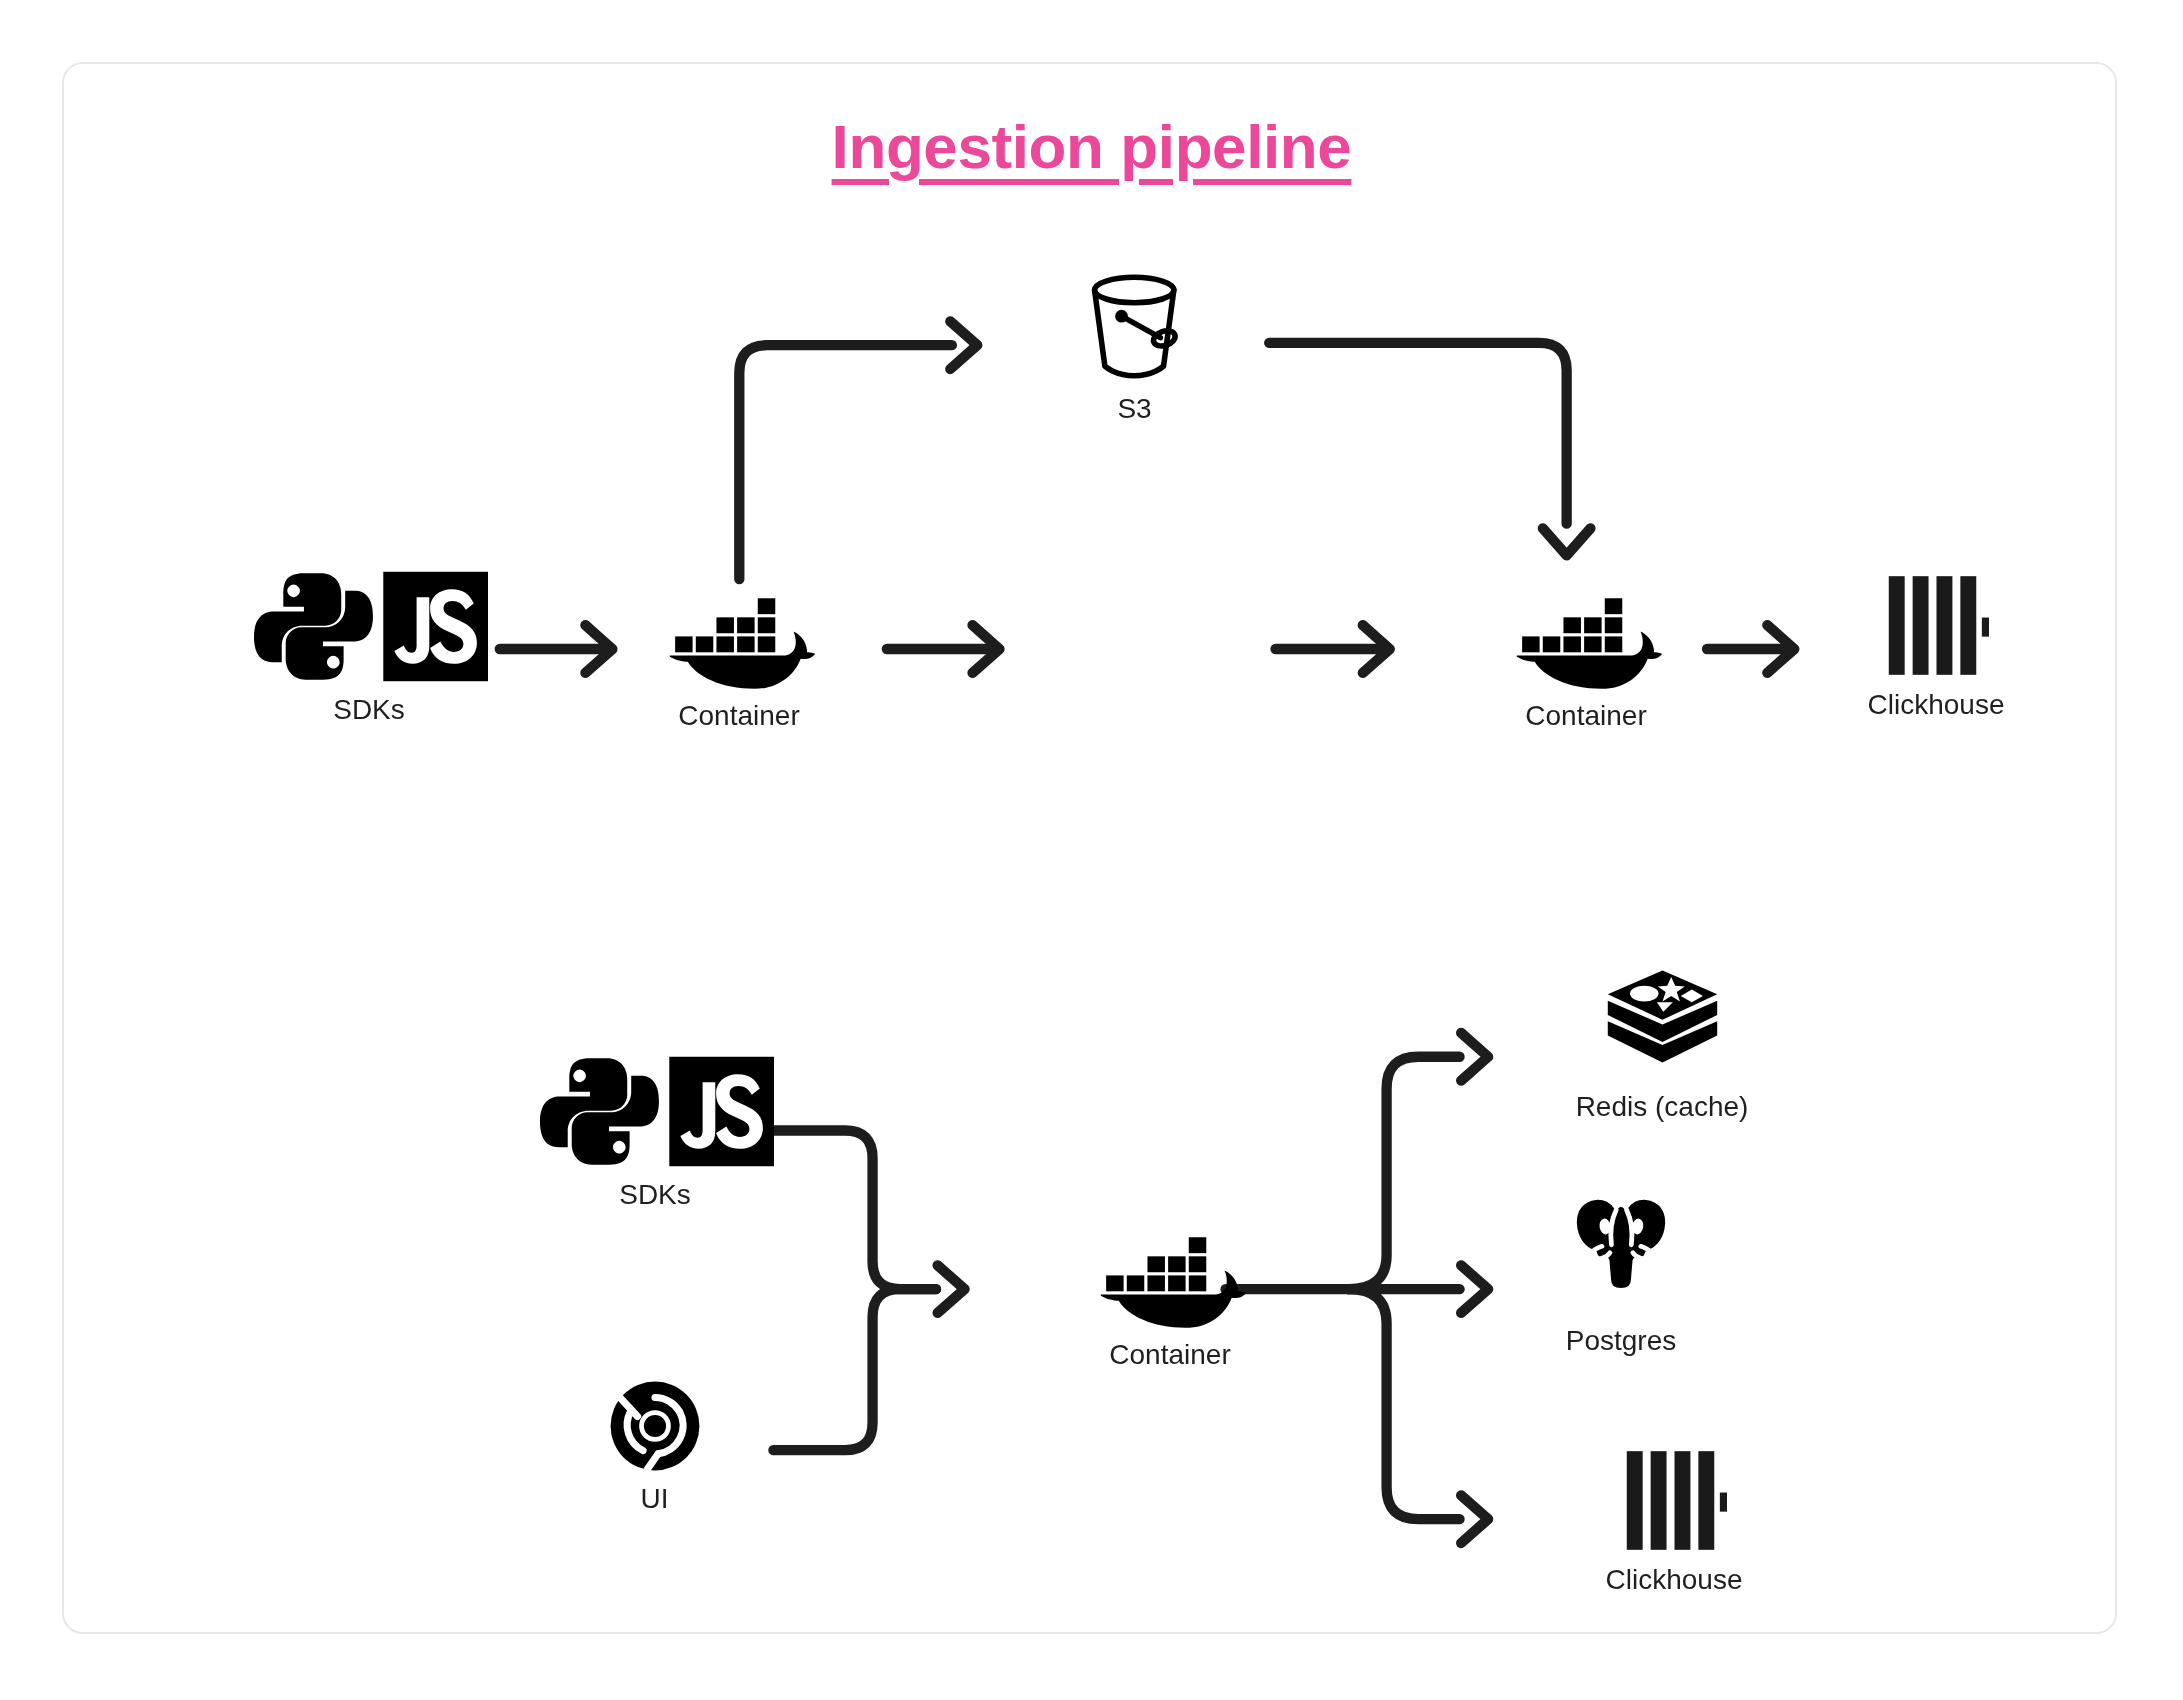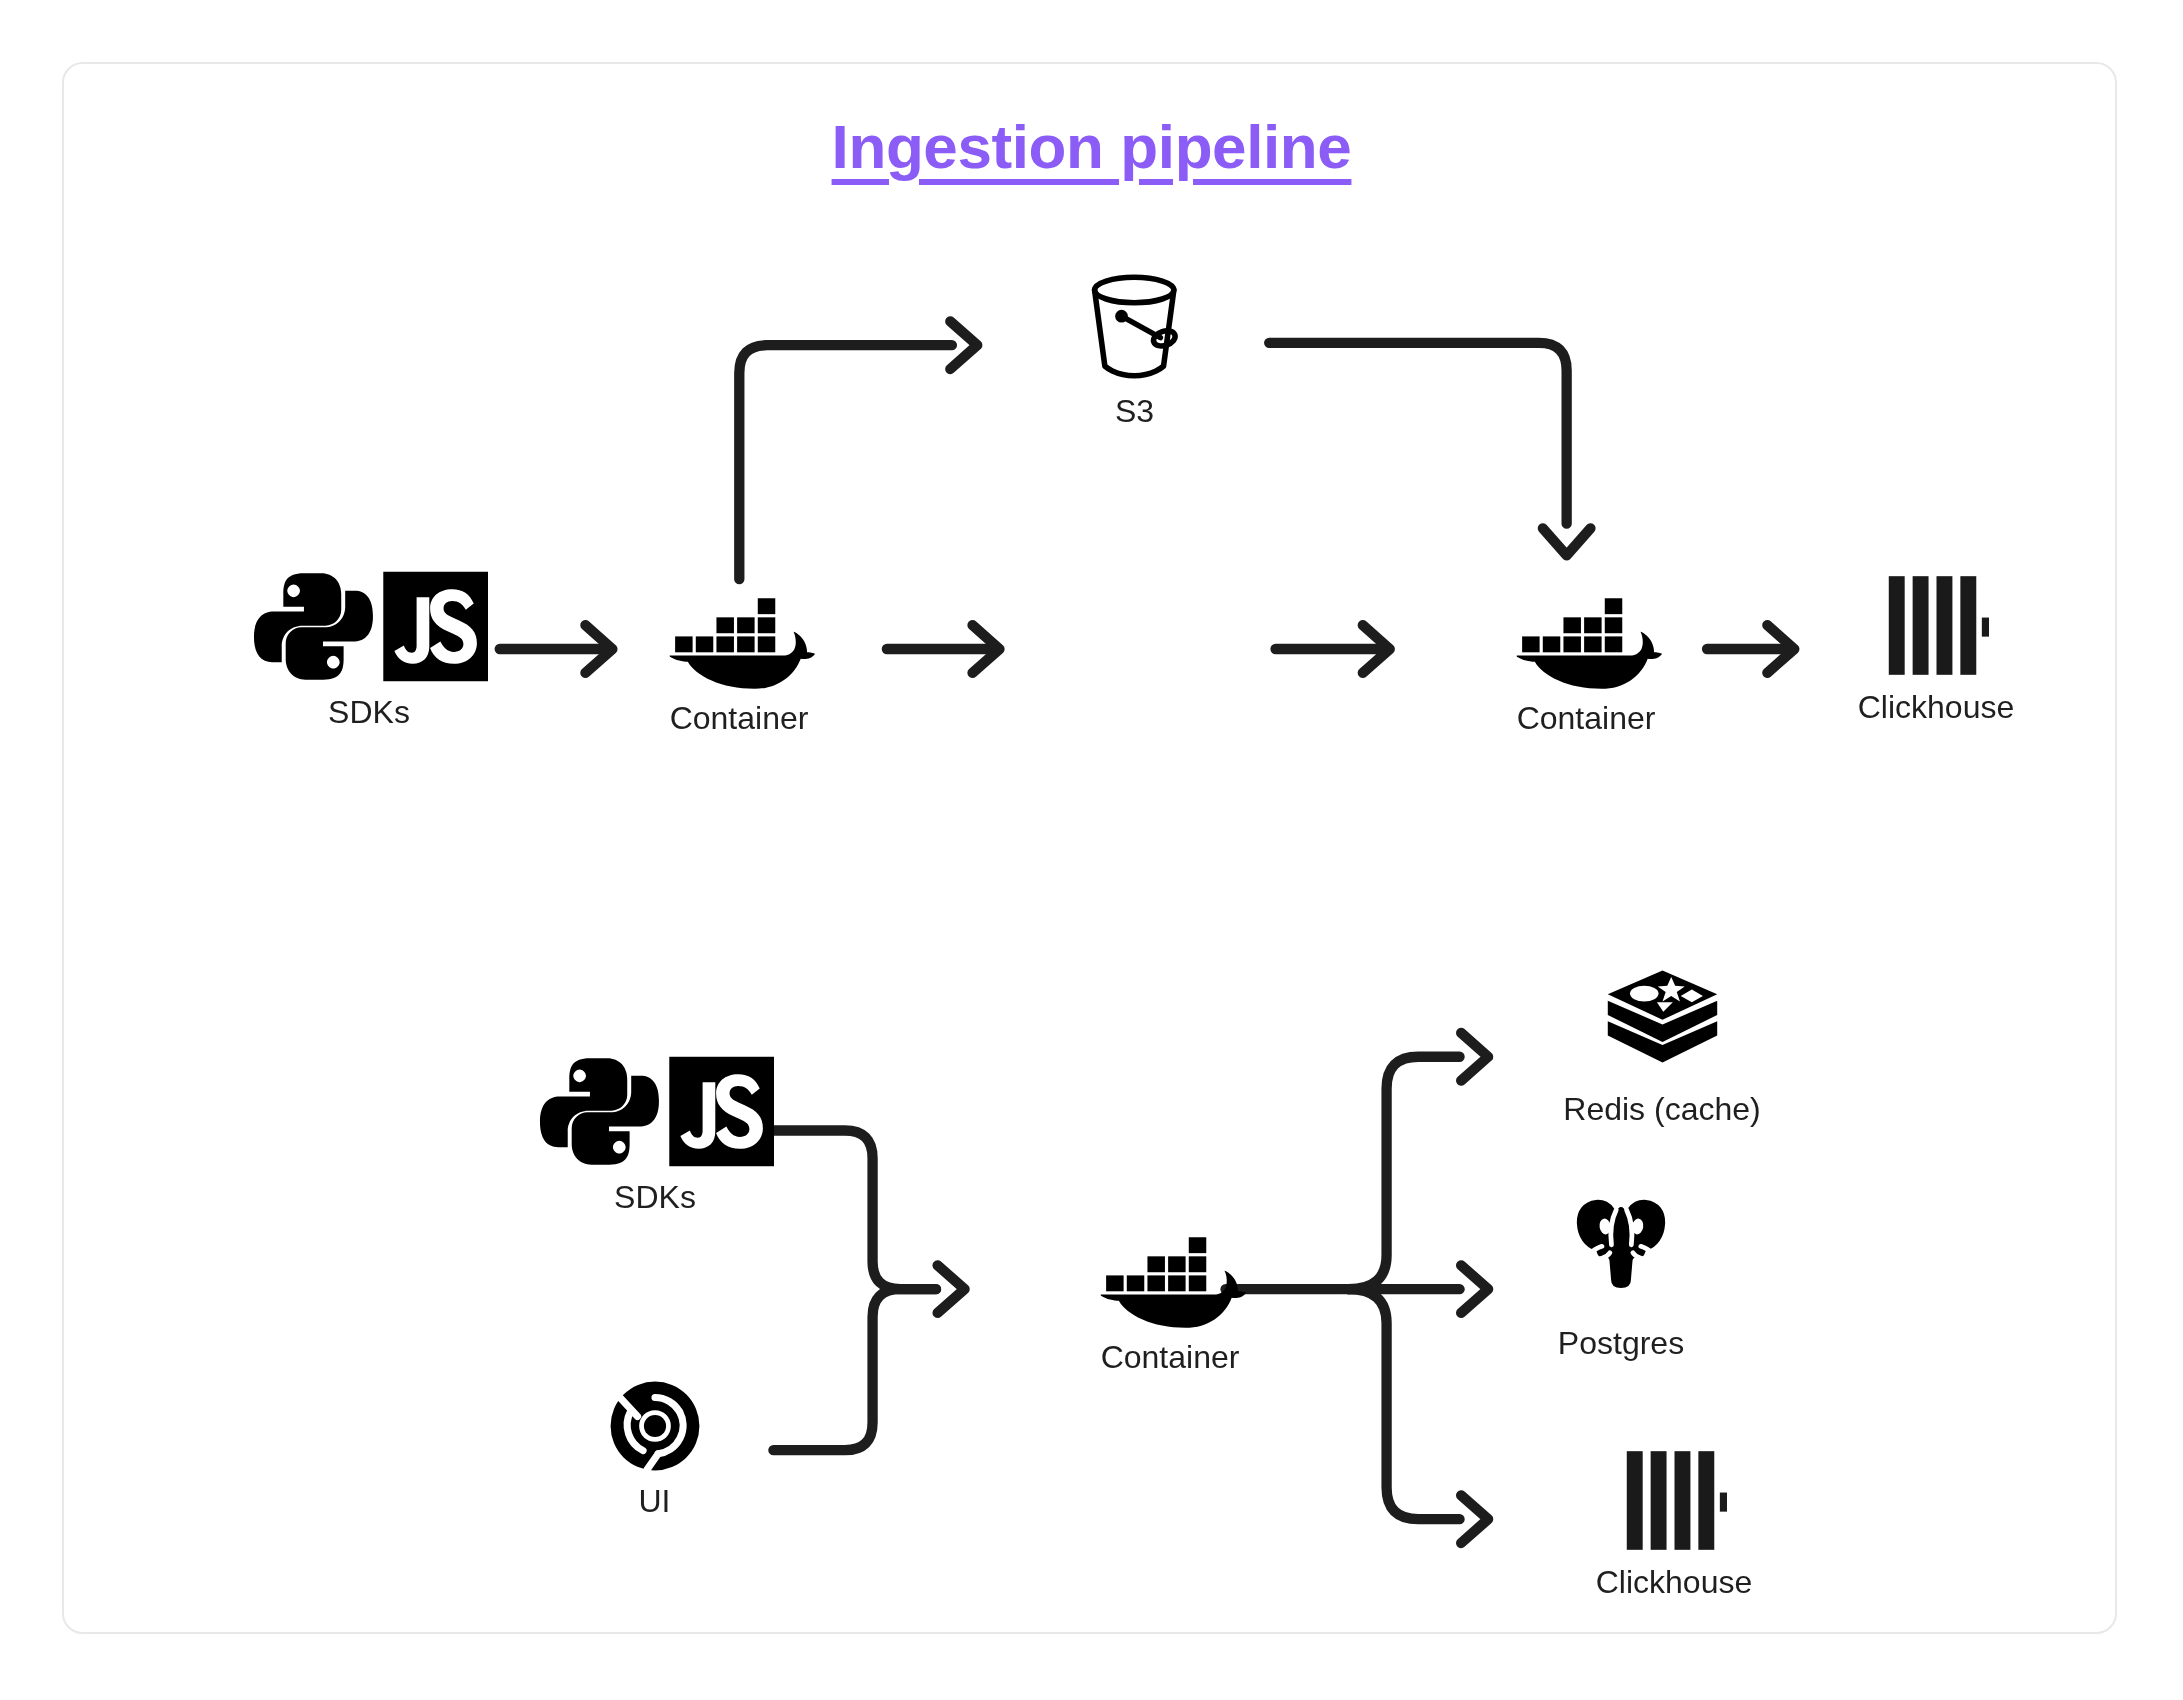--- a/index.html
+++ b/index.html
@@ -24,21 +24,21 @@
     height: 1572px;
     box-sizing: border-box;
     border: 2.4px solid #e8e8e8;
     border-radius: 20.6px;
     background: #ffffff;
   }
   .section-title {
     position: absolute;
     text-align: center;
     font-weight: 700;
-    color: #8b5cf6;
+    color: #ec4899;
     letter-spacing: -0.4px;
     white-space: nowrap;
     text-decoration: underline;
     text-decoration-thickness: 5.6px;
     text-underline-offset: 11px;
   }
   #title-ingestion {
     left: 0; right: 0;
     top: 111px;
     font-size: 62px;
@@ -54,21 +54,21 @@
     flex-direction: column;
     align-items: center;
     justify-content: flex-start;
   }
   .node-icon {
     display: block;
     line-height: 0;
   }
   .node-label {
     margin-top: 11px;
-    font-size: 32px;
+    font-size: 28px;
     color: #1f1f1f;
     white-space: nowrap;
     font-family: "Liberation Sans", sans-serif;
   }
   .edge-layer {
     position: absolute;
     left: 0;
     top: 0;
     width: 2183px;
     height: 1701px;

